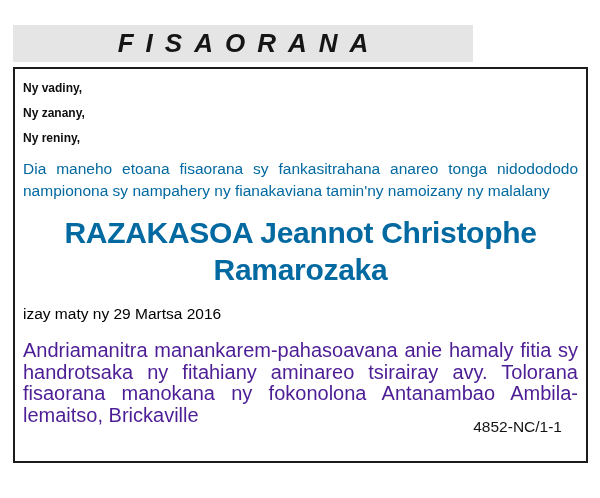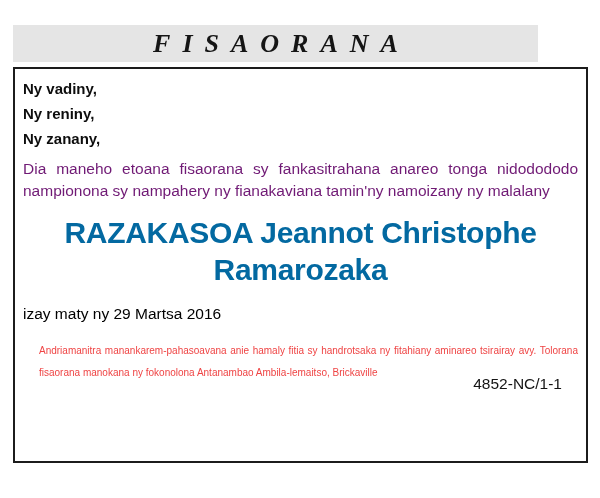--- a/index.html
+++ b/index.html
@@ -13,27 +13,26 @@
     height: 498px;
     background: #ffffff;
     font-family: "Liberation Sans", "DejaVu Sans", sans-serif;
     color: #111111;
     overflow: hidden;
   }
   .masthead {
     position: absolute;
     left: 13px;
     top: 25px;
-    width: 525px;
+    width: 460px;
     height: 37px;
     background: #e5e5e5;
     display: flex;
     align-items: center;
     justify-content: center;
-    font-family: Liberation Serif, serif;
   }
   .masthead-title {
     font-size: 26px;
     font-weight: bold;
     font-style: italic;
     letter-spacing: 12px;
     padding-left: 12px; 
     color: #151515;
     white-space: nowrap;
   }
@@ -48,53 +47,53 @@
     background: #ffffff;
     padding: 7px 8px 6px 8px;
   }
   .family-list {
     margin: 0;
     padding: 0;
     list-style: none;
   }
   .family-line {
     font-weight: bold;
-    font-size: 15px;
+    font-size: 12px;
     line-height: 25px;
     color: #0d0d0d;
   }
   .intro-paragraph {
     margin: 7px 0 8px 0;
     font-size: 15.5px;
     line-height: 22px;
     text-align: justify;
-    color: #701a75;
+    color: #0369a1;
   }
   .deceased-name {
     margin: 12px auto 12px auto;
     max-width: 545px;
     font-size: 30px;
     line-height: 37px;
     font-weight: bold;
     letter-spacing: -0.3px;
     text-align: center;
     color: #0369a1;
   }
   .death-date-line {
     margin: 15px 0 0 0;
     font-size: 15.5px;
     line-height: 22px;
     color: #000000;
   }
   .closing-paragraph {
-    margin: 15px 0 0 16px;
-    font-size: 10px;
+    margin: 15px 0 0 0;
+    font-size: 20px;
     line-height: 21.5px;
     text-align: justify;
-    color: #ef4444;
+    color: #4c1d95;
   }
   .reference-code {
     margin: -9px 16px 0 0;
     font-size: 15.5px;
     line-height: 20px;
     text-align: right;
     color: #141414;
   }
 </style>
 </head>
@@ -103,22 +102,22 @@
 <div class="page">
 
   <div class="masthead">
     <div class="masthead-title">FISAORANA</div>
   </div>
 
   <div class="notice-box">
 
     <ul class="family-list">
       <li class="family-line">Ny vadiny,</li>
+      <li class="family-line">Ny zanany,</li>
       <li class="family-line">Ny reniny,</li>
-      <li class="family-line">Ny zanany,</li>
     </ul>
 
     <p class="intro-paragraph">Dia maneho etoana fisaorana sy fankasitrahana anareo tonga nidodododo nampionona sy nampahery ny fianakaviana tamin'ny namoizany ny malalany</p>
 
     <div class="deceased-name">RAZAKASOA Jeannot Christophe Ramarozaka</div>
 
     <p class="death-date-line">izay maty ny 29 Martsa 2016</p>
 
     <p class="closing-paragraph">Andriamanitra manankarem-pahasoavana anie hamaly fitia sy handrotsaka ny fitahiany aminareo tsirairay avy. Tolorana fisaorana manokana ny fokonolona Antanambao Ambila-lemaitso, Brickaville</p>
 

